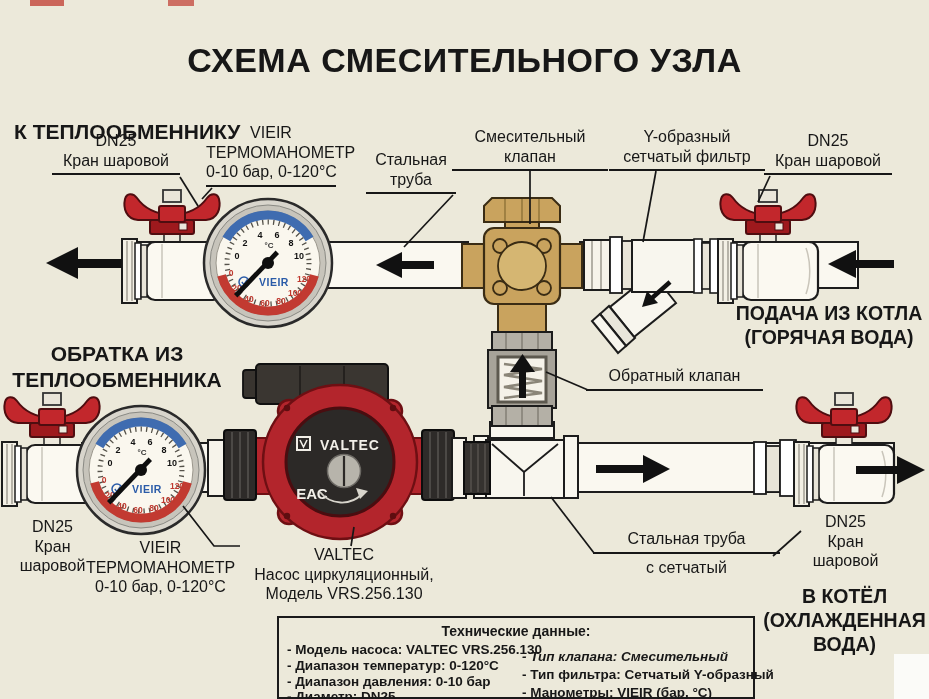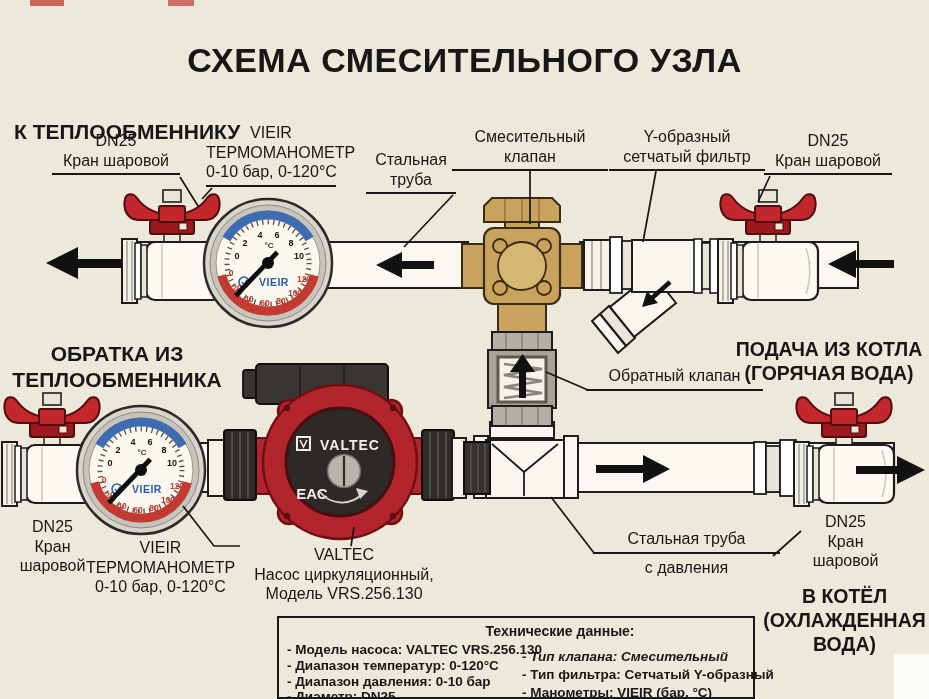--- a/index.html
+++ b/index.html
@@ -6,21 +6,21 @@
   .canvas{position:relative;width:929px;height:699px;background:#ece9da;overflow:hidden;
           font-family:"Liberation Sans",sans-serif;color:#171717;}
   .lbl{position:absolute;text-align:center;font-size:16px;line-height:1.22;white-space:nowrap;}
   .lbl span{display:block;}
   .u{border-bottom:2px solid #171717;padding-bottom:3px;}
   .title{font-size:34px;font-weight:600;letter-spacing:.5px;width:929px;left:0;}
   .h20{font-size:19.5px;font-weight:bold;}
   .h21{font-size:21px;font-weight:bold;}
   .techbox{position:absolute;left:277px;top:616px;width:474px;height:79px;
            border:2.5px solid #1a1a1a;font-size:13.5px;font-weight:600;}
-  .techbox .tb-title{position:absolute;left:0;top:5px;width:100%;text-align:center;font-size:14px;padding-left:44px;}
+  .techbox .tb-title{position:absolute;left:0;top:5px;width:100%;text-align:center;font-size:14px;}
   .tb-item{position:absolute;white-space:nowrap;}
   svg text{font-family:"Liberation Sans",sans-serif;}
 </style>
 </head>
 <body>
 
 <div class="canvas">
 
 <svg width="929" height="699" viewBox="0 0 929 699" style="position:absolute;left:0;top:0;">
   <defs>
@@ -255,21 +255,21 @@
 <div class="lbl u" style="left:609px;top:127px;width:156px;text-align:center;">
   <span>Y-образный</span>
   <span>сетчатый фильтр</span>
 </div>
 
 <div class="lbl u" style="left:764px;top:131px;width:128px;">
   <span>DN25</span>
   <span>Кран шаровой</span>
 </div>
 
-<div class="lbl h20" style="left:729px;top:302px;width:200px;margin-top:36px;">
+<div class="lbl h20" style="left:729px;top:302px;width:200px;">
   <span>ПОДАЧА ИЗ КОТЛА</span>
   <span>(ГОРЯЧАЯ ВОДА)</span>
 </div>
 
 <div class="lbl u" style="left:586px;top:366px;width:177px;">Обратный клапан</div>
 
 <div class="lbl h21" style="left:8px;top:341px;width:218px;">
   <span>ОБРАТКА ИЗ</span>
   <span>ТЕПЛООБМЕННИКА</span>
 </div>
@@ -286,21 +286,21 @@
   <span>0-10 бар, 0-120°C</span>
 </div>
 
 <div class="lbl" style="left:253px;top:545px;width:182px;">
   <span>VALTEC</span>
   <span>Насос циркуляционный,</span>
   <span>Модель VRS.256.130</span>
 </div>
 
 <div class="lbl u" style="left:593px;top:529px;width:187px;">Стальная труба</div>
-<div class="lbl" style="left:593px;top:558px;width:187px;">с давления</div>
+<div class="lbl" style="left:593px;top:558px;width:187px;">с сетчатый</div>
 
 <div class="lbl" style="left:803px;top:512px;width:85px;">
   <span>DN25</span>
   <span>Кран</span>
   <span>шаровой</span>
 </div>
 
 <div class="lbl h20" style="left:760px;top:585px;width:169px;">
   <span>В КОТЁЛ</span>
   <span>(ОХЛАЖДЕННАЯ</span>

